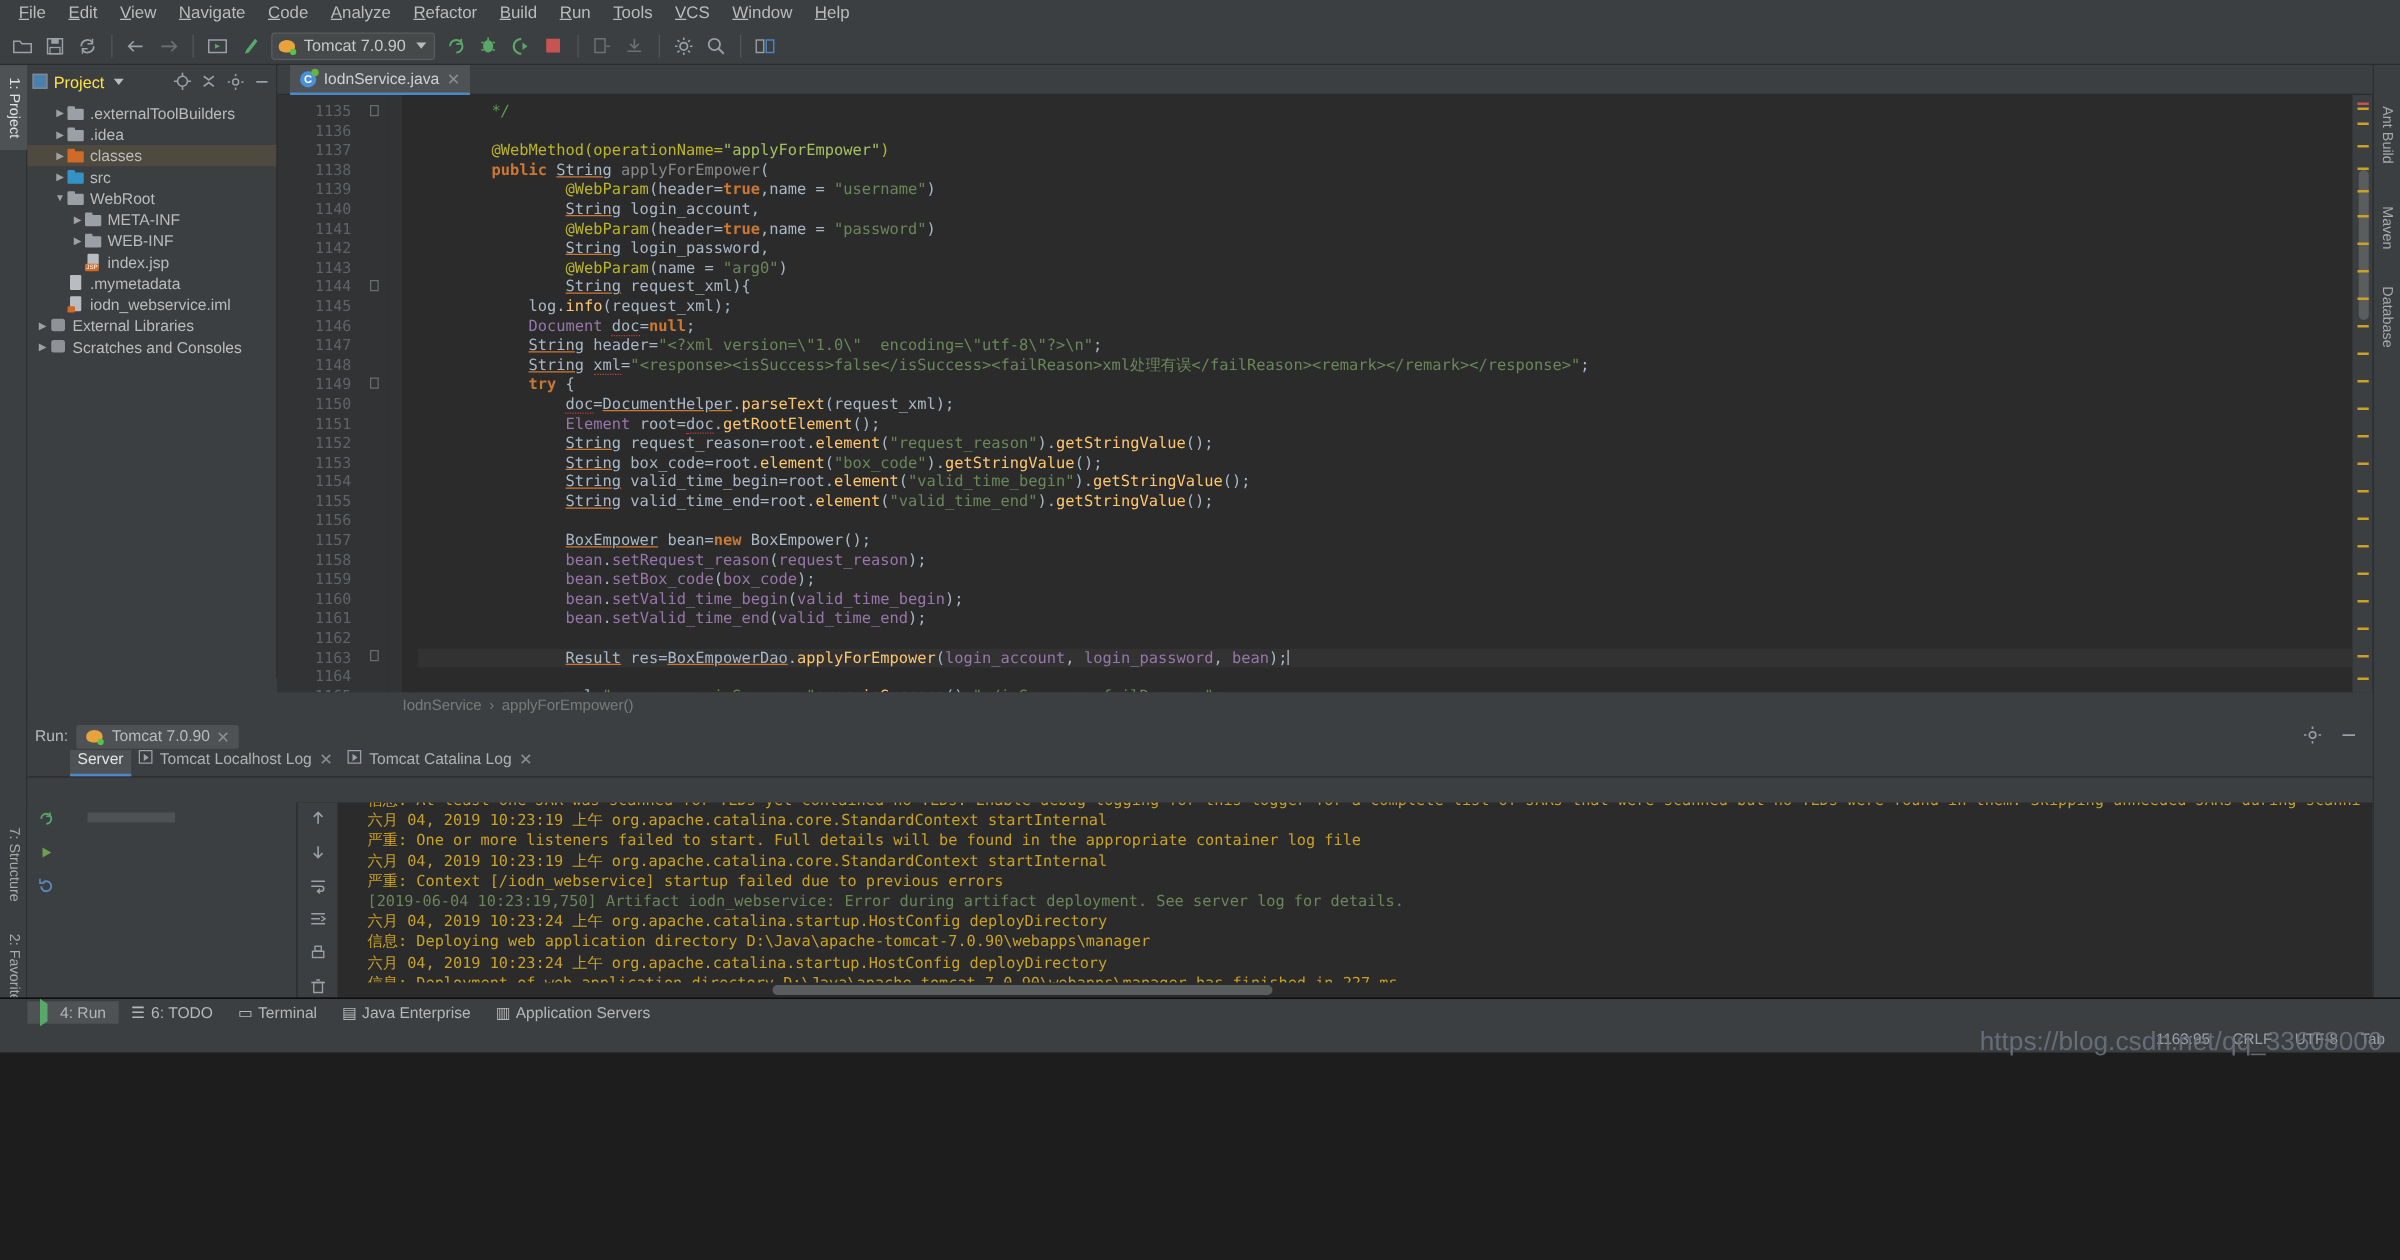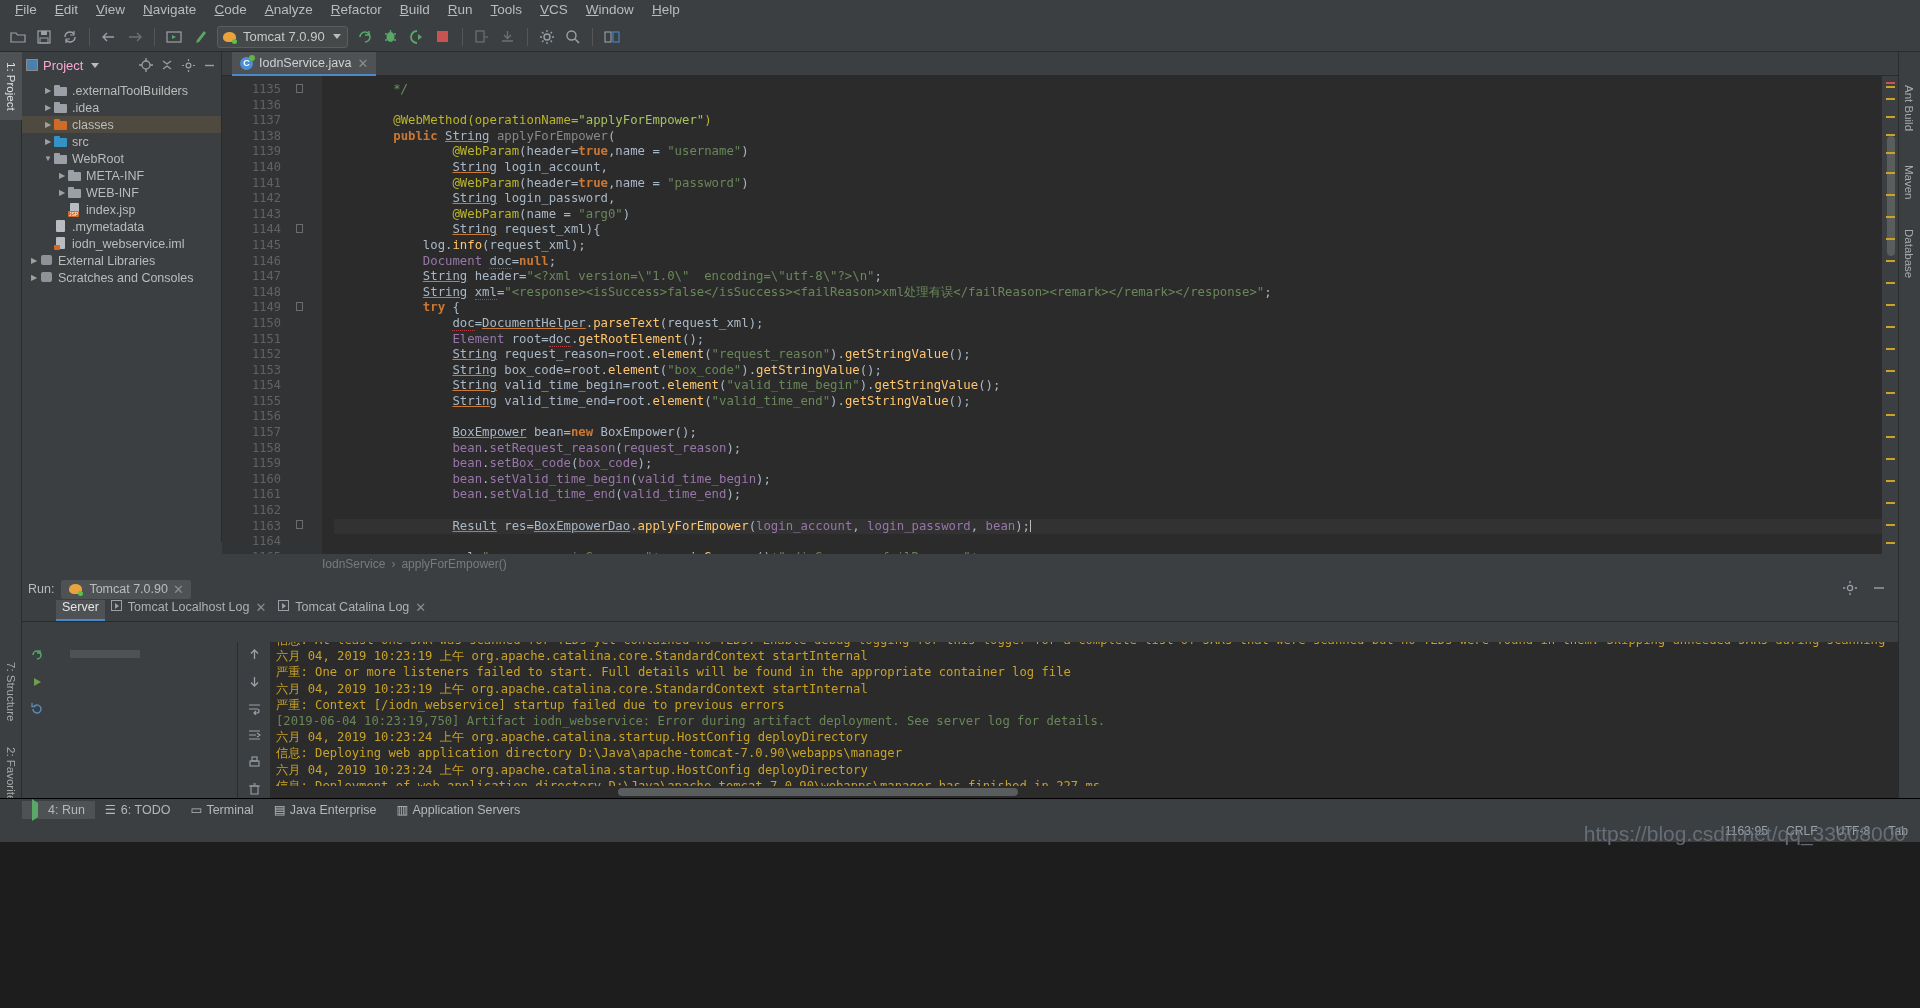--- a/index.html
+++ b/index.html
@@ -59,21 +59,21 @@
     background:#3c3f41; border-left:1px solid #2b2b2b;
   }
 
   
   .projpanel{
     position:absolute; left:22px; top:52px; width:200px; height:490px;
     background:#3c3f41; border-right:1px solid #2b2b2b;
   }
   .proj-head{
     height:26px; display:flex;align-items:center; padding:0 4px; gap:5px;
-    font-size:13px; color:#f9a8d4;
+    font-size:13px; color:#fde047;
   }
   .proj-head .sq{ width:12px;height:12px;border:1px solid #8a8a8a; background:#4b7fae;}
   .proj-head .spacer{ flex:1; }
   .proj-head .hicon{ width:16px;height:16px;display:flex;align-items:center;justify-content:center;
       font-size:13px;color:#aaa;}
   .tree{ padding-top:4px; font-size:12.5px; color:#bbbbbb; }
   .trow{ height:17px; display:flex; align-items:center; white-space:nowrap; padding-left:4px;}
   .trow.sel{ background:#4e4a3f; }
   .arr{ width:12px;height:12px;display:flex;align-items:center;justify-content:center;
     font-size:8px;color:#a0a0a0; flex:0 0 12px;}
@@ -209,21 +209,21 @@
   }
   .cbtns{
     position:absolute; left:0; top:0; width:32px; height:156px; background:#3c3f41;
     display:flex;flex-direction:column;align-items:center;padding-top:4px;gap:9px;
   }
   .cbtns .b{ width:18px;height:18px;color:#9aa0a6;display:flex;align-items:center;
      justify-content:center;font-size:13px;}
   .clog{
     position:absolute; left:32px; top:0; right:10px; height:156px;
     font-family:"DejaVu Sans Mono", monospace; font-size:12.2px;
-    padding:2px 0 0 6px; white-space:pre; overflow:hidden;
+    padding:2px 0 0 24px; white-space:pre; overflow:hidden;
   }
   .ln{ height:16.2px; line-height:16.2px; }
   .warn{color:#c9a227;} .orange{color:#cc7832;} .green{color:#6a8759;}
   .chsb{ position:absolute; left:380px; bottom:2px; width:400px;height:8px;
      background:#5a5d5e;border-radius:4px;}
 
   
   .bottombar{
     position:absolute; left:0; top:798px; width:1920px; height:22px;
     background:#3c3f41; display:flex; align-items:center; gap:0;

